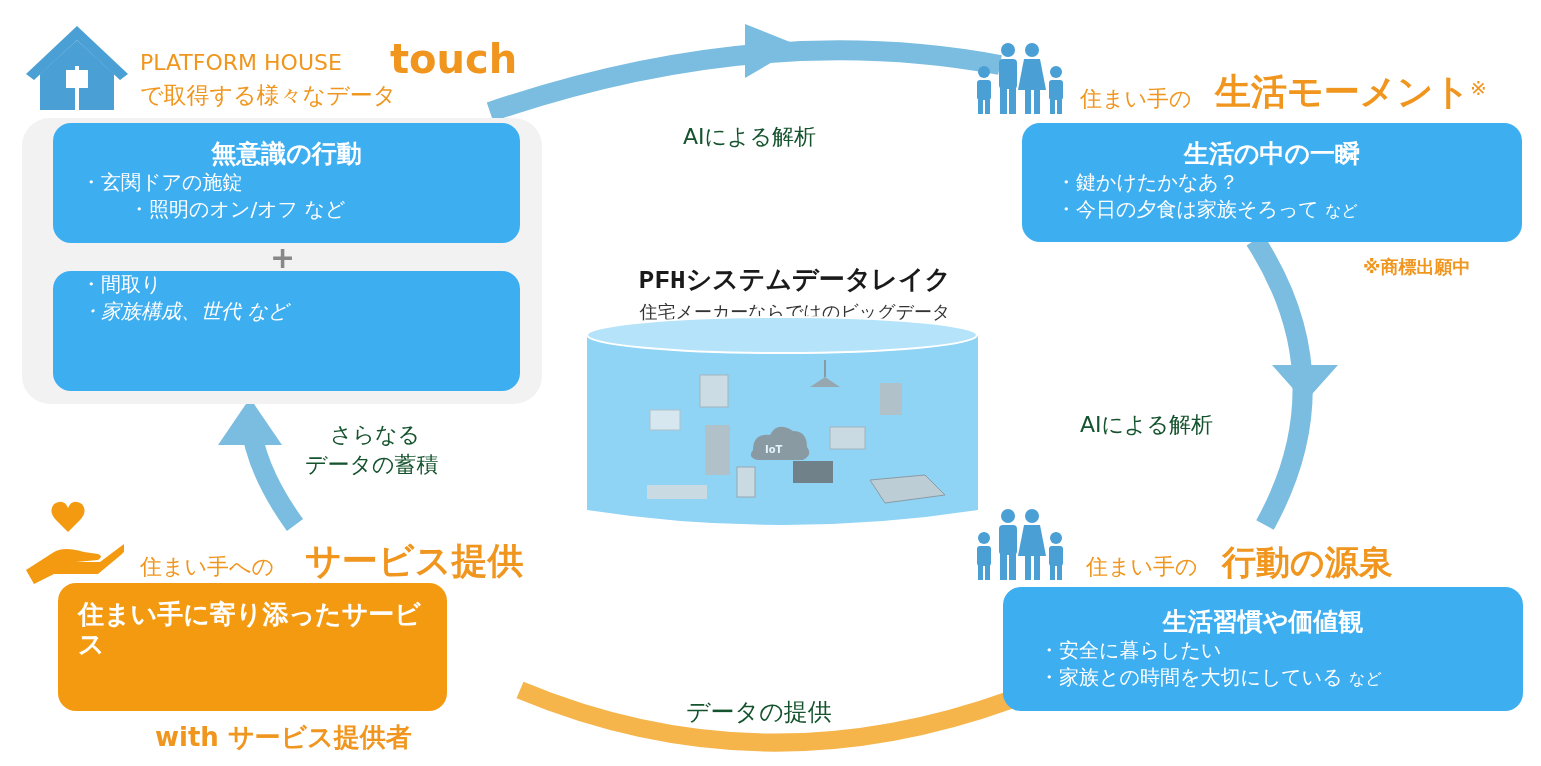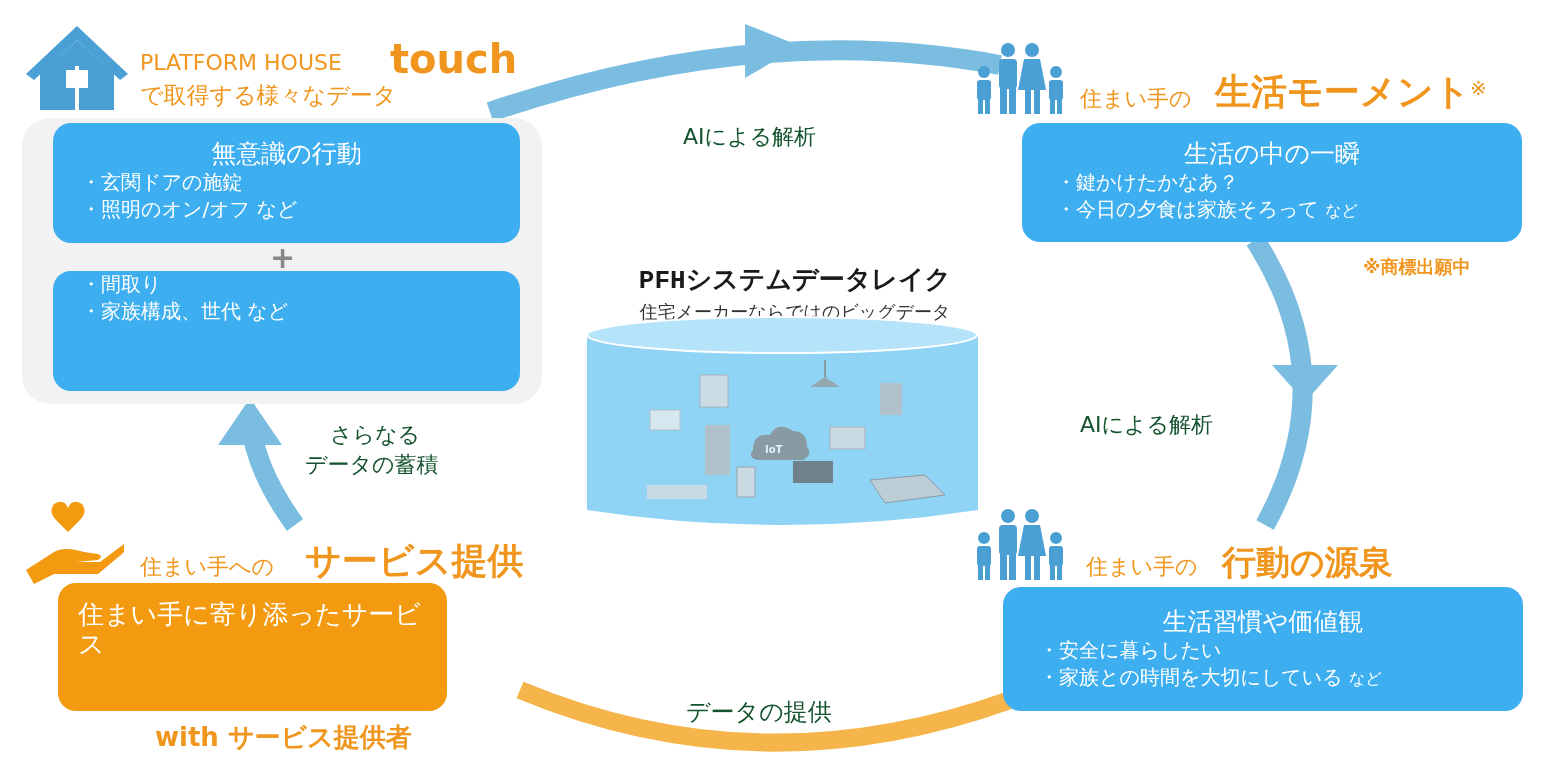--- a/index.html
+++ b/index.html
@@ -7,21 +7,21 @@
          font-family: "DejaVu Sans", "Liberation Sans", sans-serif; }
   .abs { position: absolute; }
   svg.arrows { position: absolute; left: 0; top: 0; width: 1541px; height: 766px; }
 
   .orange { color: #f0961e; }
   .dark { color: #1a1a1a; font-family: Liberation Mono, monospace; }
 
   .gray-panel { left: 22px; top: 118px; width: 520px; height: 286px; background: #f2f2f2; border-radius: 28px; }
   .blue-box { background: #3daef0; border-radius: 18px; color: #fff; }
   .orange-box { background: #f39a10; border-radius: 18px; color: #fff; }
-  .box-title { font-size: 25px; font-weight: normal; text-align: center; line-height: 30px; }
+  .box-title { font-size: 25px; font-weight: bold; text-align: center; line-height: 30px; }
   .box-line { font-size: 20px; line-height: 27px; white-space: nowrap; }
   .box-line small { font-size: 16px; }
 
   .lbl { font-size: 22px; color: #14532d; white-space: nowrap; }
 
   
   .house { left: 22px; top: 22px; width: 110px; height: 88px; }
 </style>
 </head>
 <body>
@@ -43,26 +43,26 @@
   <rect x="53" y="44" width="4" height="44" fill="#fff"></rect>
 </svg>
 <div class="abs orange" style="left:140px; top:50px; font-size:22px;">PLATFORM HOUSE</div>
 <div class="abs orange" style="left:390px; top:36px; font-size:40px; font-weight:bold;">touch</div>
 <div class="abs orange" style="left:140px; top:80px; font-size:23px;">で取得する様々なデータ</div>
 
 <div class="abs gray-panel"></div>
 <div class="abs blue-box" style="left:53px; top:123px; width:467px; height:120px;">
   <div class="box-title" style="margin-top:16px;">無意識の行動</div>
   <div class="box-line" style="padding-left:28px;">・玄関ドアの施錠</div>
-  <div class="box-line" style="padding-left:28px;">・照明のオン/オフ など</div>
+  <div class="box-line" style="padding-left:28px;margin-left:48px;">・照明のオン/オフ など</div>
 </div>
 <div class="abs" style="left:270px; top:240px; font-size:30px; font-weight:bold; color:#888;">+</div>
 <div class="abs blue-box" style="left:53px; top:271px; width:467px; height:120px;">
   <div class="box-line" style="padding-left:28px;">・間取り</div>
-  <div class="box-line" style="padding-left:28px;">・家族構成、世代 など</div>
+  <div class="box-line" style="padding-left:28px;font-style:italic;">・家族構成、世代 など</div>
 </div>
 
 <svg class="abs" style="left:966px; top:42px; width:110px; height:72px;" viewBox="0 0 110 72">
   <g fill="#4a9fd4">
     <circle cx="18" cy="30" r="6"></circle>
       <rect x="11" y="38" width="14" height="20" rx="3"></rect>
       <rect x="12" y="56" width="5" height="16"></rect>
       <rect x="19" y="56" width="5" height="16"></rect>
     <circle cx="42" cy="8" r="7"></circle>
       <rect x="33" y="17" width="18" height="30" rx="4"></rect>

